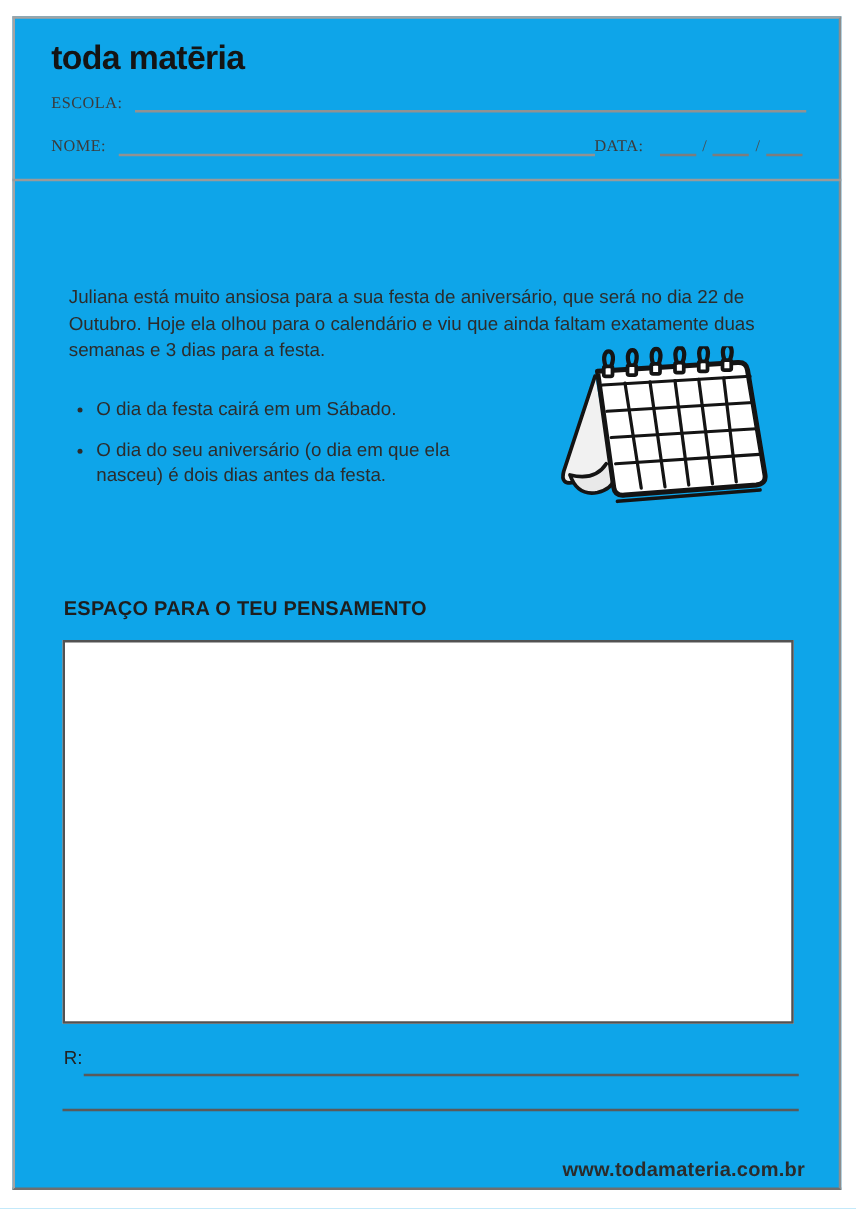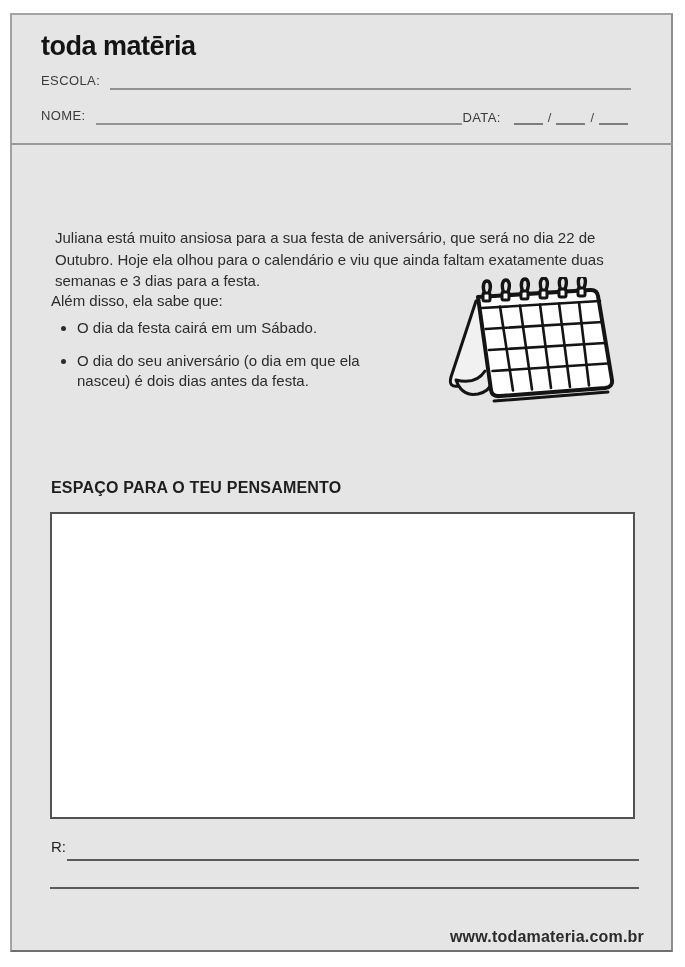--- a/index.html
+++ b/index.html
@@ -7,34 +7,34 @@
     width:685px; height:967px;
     background:#ffffff;
     font-family:"Liberation Sans", sans-serif;
     position:relative;
     color:#2d2d2d;
   }
   .page {
     position:absolute; left:10px; top:13px;
     width:663px; height:939px;
     box-sizing:border-box;
-    background:#e5e5e5;
+    background:#0ea5e9;
     border:2px solid #a3a3a3;
     border-right-color:#8d8d8d;
     border-bottom-color:#6f6f6f;
   }
   
   .logo {
     position:absolute; left:29px; top:16px;
     font-size:27px; font-weight:bold; letter-spacing:-0.5px;
     color:#141414;
   }
   .hdr-row {
-    position:absolute; left:29px; right:40px;
-    display:flex; align-items:flex-start;
+    position:absolute; left:29px; right:26px;
+    display:flex; align-items:center;font-family:Liberation Serif, serif;
   }
   .row-school { top:58px; height:17px; }
   .row-name   { top:93px; height:17px; }
   .hdr-label {
     font-size:13px; letter-spacing:0.4px; color:#3b3b3b;
     white-space:nowrap; padding-right:10px;
   }
   .fill-line {
     flex:1; height:15px;
     border-bottom:2px solid #929292;
@@ -134,21 +134,20 @@
       <span class="date-sep">/</span>
       <span class="date-slot"></span>
     </span>
   </div>
 
   <div class="header-divider"></div>
 
 
   <p class="intro">Juliana está muito ansiosa para a sua festa de aniversário, que será no dia 22 de Outubro. Hoje ela olhou para o calendário e viu que ainda faltam exatamente duas semanas e 3 dias para a festa.</p>
 
-  <div class="facts-intro">Além disso, ela sabe que:</div>
 
   <ul class="facts-list">
     <li>O dia da festa cairá em um Sábado.</li>
     <li>O dia do seu aniversário (o dia em que ela nasceu) é dois dias antes da festa.</li>
   </ul>
 
   <div class="calendar-wrap">
     <svg width="196" height="132" viewBox="0 0 196 132" xmlns="http://www.w3.org/2000/svg">
       <g stroke="#141414" stroke-linejoin="round" stroke-linecap="round" fill="none">
 

